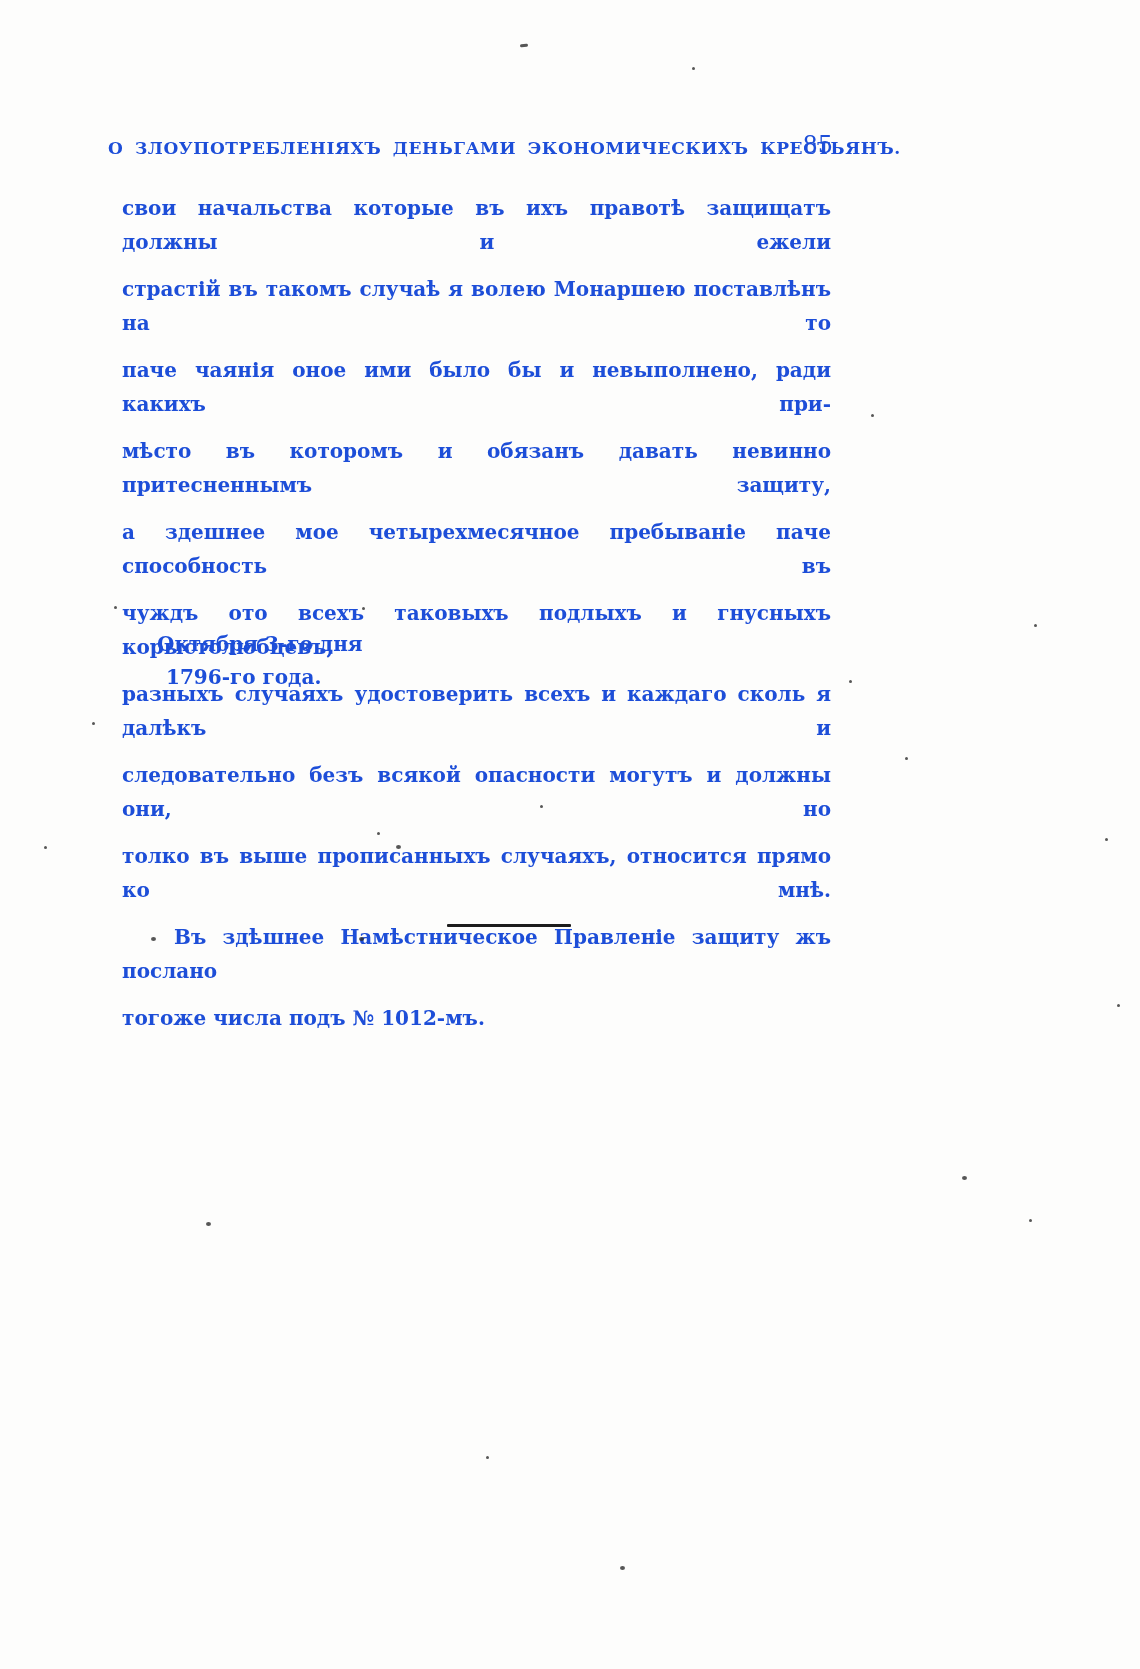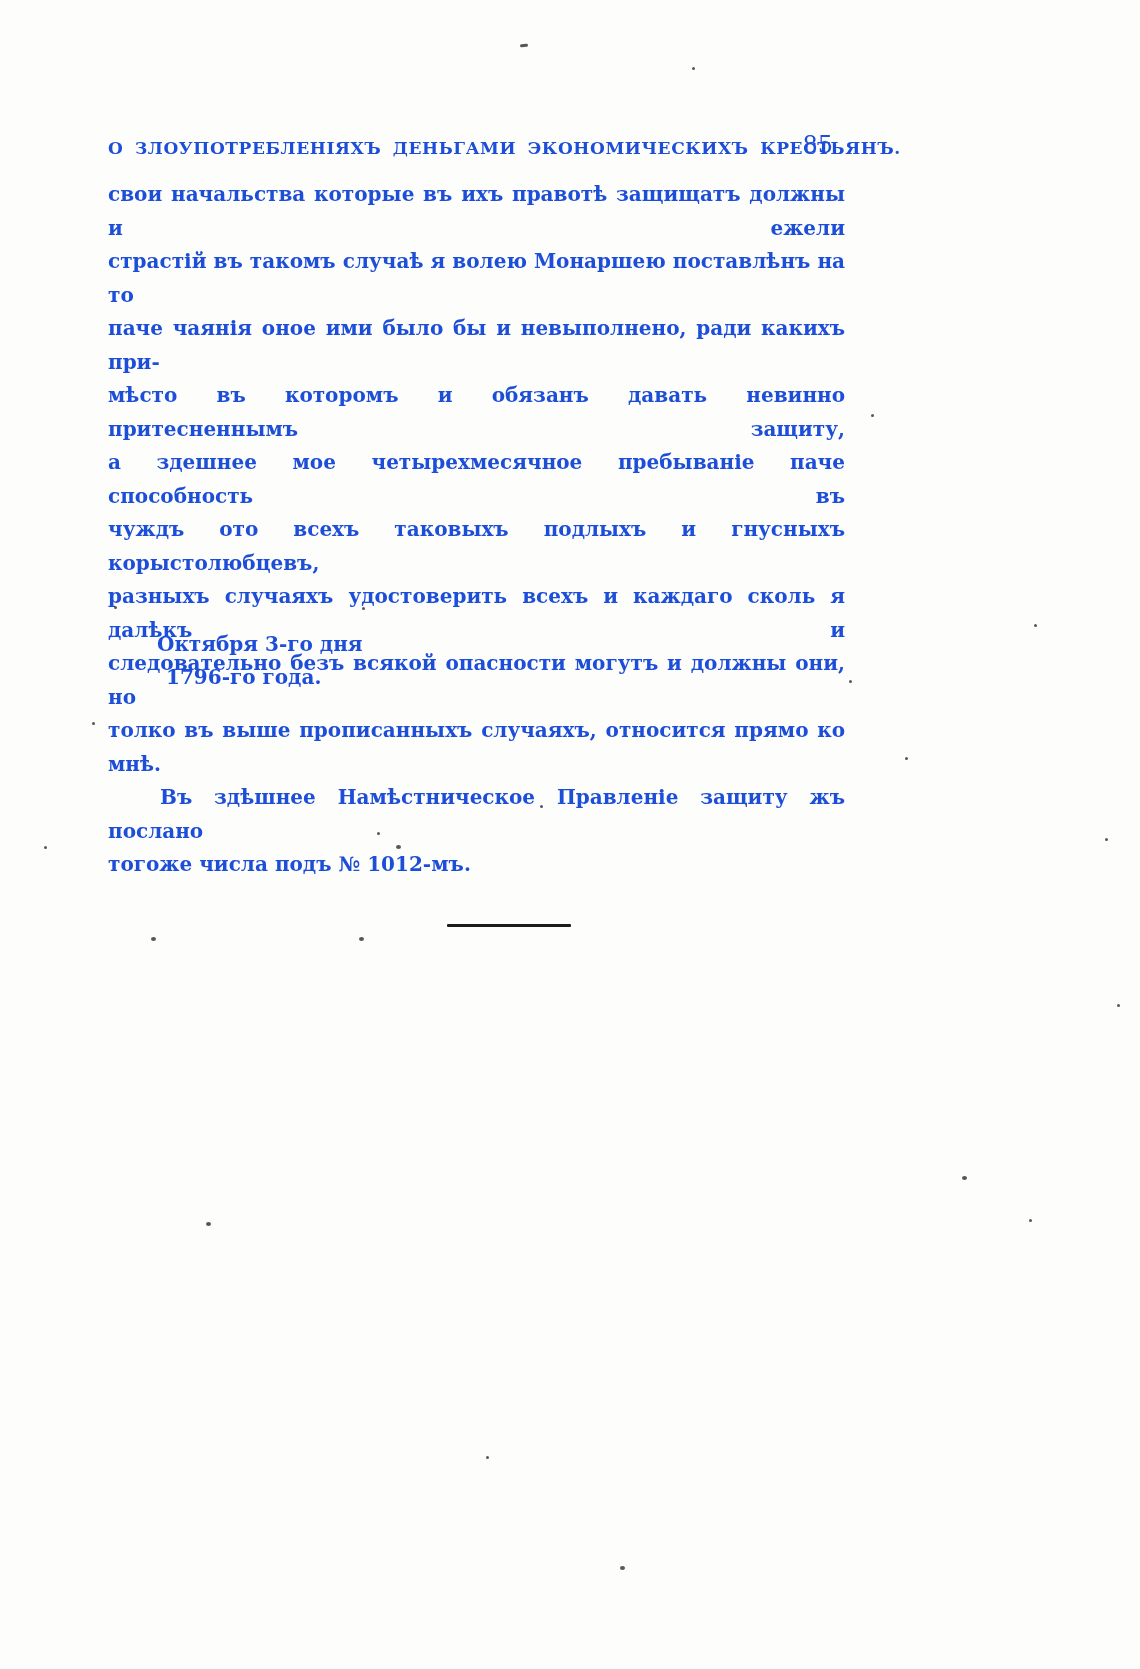--- a/index.html
+++ b/index.html
@@ -40,21 +40,21 @@
   
   .body-text {
     position: absolute;
     left: 108px;
     top: 178px;
     width: 737px;
     font-size: 20px;
     font-weight: bold;
     line-height: 33.5px;
   }
-  .body-text p { margin: 0; }
+  .body-text p { margin: 14px; }
   .jline { text-align: justify; text-align-last: justify; }
   .indent { text-indent: 52px; }
   
   .date-block {
     position: absolute;
     left: 157px;
     top: 628px;
     font-size: 20px;
     font-weight: bold;
     line-height: 33px;

